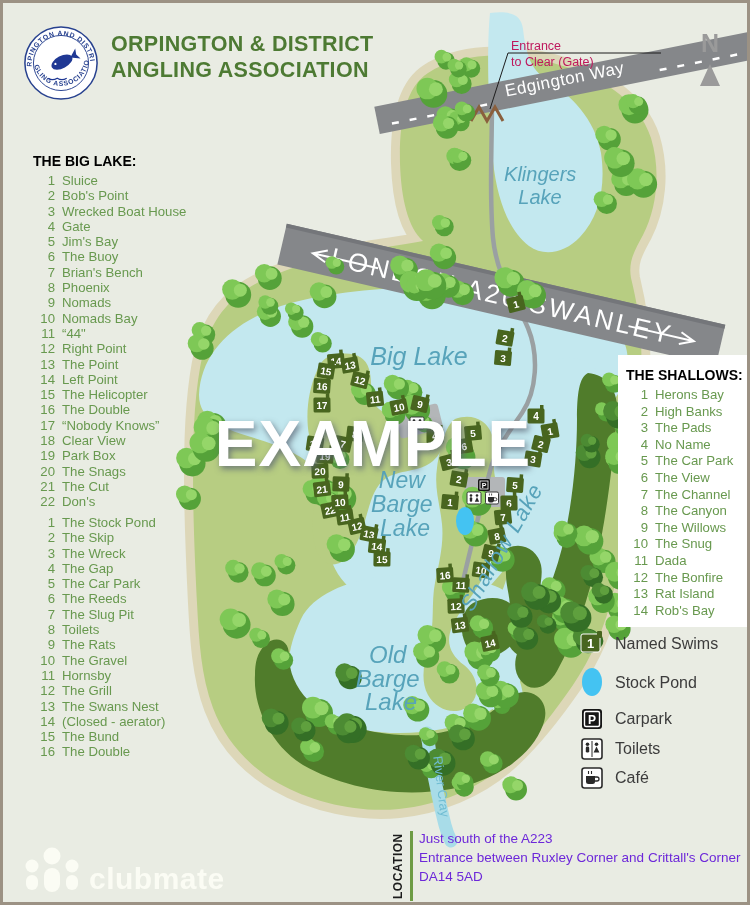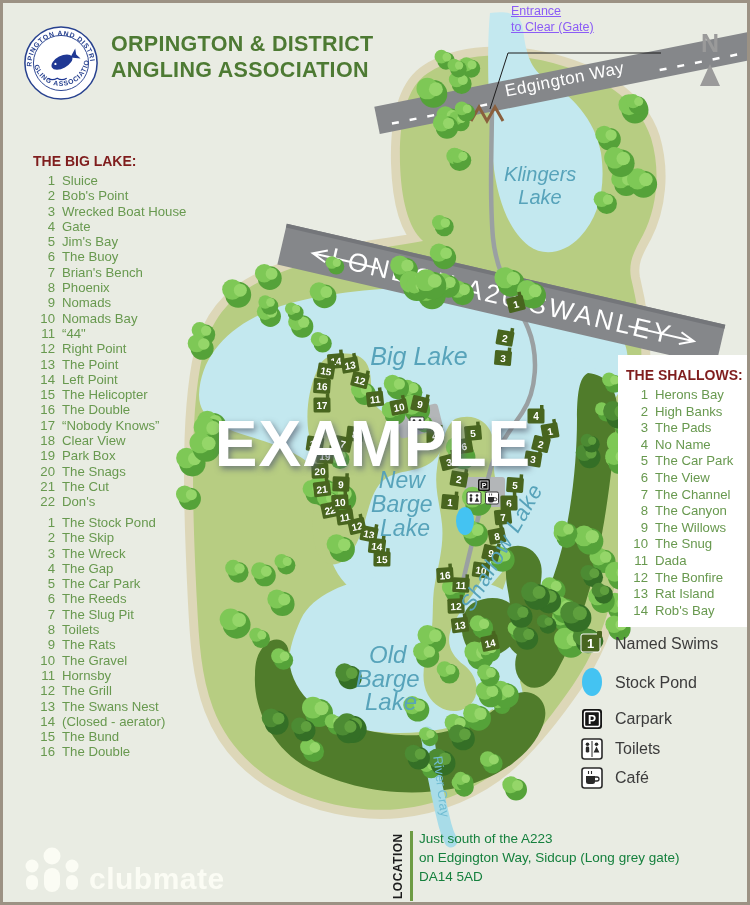--- a/index.html
+++ b/index.html
@@ -12,25 +12,25 @@
   .hdr{position:absolute;left:20px;top:22px;display:flex;gap:12px;align-items:flex-start;}
   .title{color:#4d7a33;font-weight:bold;font-size:21.5px;line-height:26px;letter-spacing:.3px;margin-top:6px;}
 
   
   .compass{position:absolute;left:692px;top:26px;width:30px;text-align:center;color:#9a9a9a;}
   .compass .n{font-size:25px;font-weight:bold;}
   .compass .tri{width:0;height:0;margin:6px auto 0;border-left:10px solid transparent;
                 border-right:10px solid transparent;border-bottom:22px solid #9a9a9a;}
 
   
-  .entrance{position:absolute;left:508px;top:0;font-size:12.5px;color:#8b5cf6;line-height:16px;text-decoration:underline;}
+  .entrance{position:absolute;left:508px;top:35px;font-size:12.5px;color:#be185d;line-height:16px;}
 
   
   .list{position:absolute;}
-  .list .hd{font-weight:bold;color:#7f1d1d;font-size:14px;margin-bottom:4px;}
+  .list .hd{font-weight:bold;color:#000000;font-size:14px;margin-bottom:4px;}
   .list .row{display:flex;color:#68994f;font-size:13.2px;line-height:15.3px;}
   .list .num{width:22px;text-align:right;margin-right:7px;flex:0 0 auto;}
   .list-big{left:30px;top:150px;width:190px;}
   .list-nb{left:30px;top:512px;width:190px;}
   .list-sh{left:615px;top:352px;width:152px;background:#fff;padding:12px 4px 8px 8px;box-sizing:border-box;}
   .list-sh .row{line-height:16.6px;}
 
   
   .legend{position:absolute;left:576px;top:622px;width:172px;}
   .lg-row{display:flex;align-items:center;gap:10px;color:#3c3c3c;font-size:16px;}
@@ -39,21 +39,21 @@
 
   
   .watermark{position:absolute;left:190px;top:404px;width:360px;text-align:center;
      font-size:64px;font-weight:bold;color:#fff;letter-spacing:1px;
      text-shadow:2px 3px 6px rgba(90,100,115,.8);}
 
   
   .loc-label{position:absolute;left:388px;top:828px;height:70px;writing-mode:vertical-rl;
      transform:rotate(180deg);font-size:12px;font-weight:bold;color:#1c1c1c;letter-spacing:.5px;text-align:center;}
   .loc-bar{position:absolute;left:407px;top:828px;width:2.5px;height:70px;background:#6d9c44;}
-  .loc-text{position:absolute;left:416px;top:826px;font-size:13.5px;color:#15803d;line-height:19px;}
+  .loc-text{position:absolute;left:416px;top:826px;font-size:13.5px;color:#6d28d9;line-height:19px;}
   .brand{position:absolute;left:16px;top:838px;}
 </style>
 </head>
 <body>
 
 <div class="page">
 
   <svg class="map" width="750" height="905" viewBox="0 0 750 905">
 
     <path fill="none" stroke="#ddd7b8" stroke-width="18" d="M 420,238 C 405,225 398,195 397,160 C 396,120 402,85 425,70 C 455,50 505,48 550,60 C 595,72 635,95 648,135 C 658,168 654,205 640,232 C 632,247 625,258 628,275 C 634,300 640,330 638,365 C 636,400 630,440 625,480 C 620,520 618,555 610,590 C 602,625 588,655 570,682 C 552,708 530,738 502,762 C 474,786 436,802 396,806 C 356,810 310,800 275,780 C 245,763 222,737 210,705 C 198,673 196,638 194,600 C 192,560 190,515 190,470 C 190,425 192,385 200,350 C 208,316 228,292 260,277 C 292,262 330,252 370,246 C 388,243 406,241 420,238 Z"></path>
@@ -1383,17 +1383,17 @@
         <rect x="25" y="27" width="16" height="24" rx="8"></rect>
       <circle cx="53" cy="25" r="6.5"></circle>
         <rect x="47" y="34" width="12" height="15" rx="6"></rect>
     </g>
     <text x="70" y="48" font-size="30" font-weight="bold" fill="#fbfcf4" letter-spacing=".5">clubmate</text>
   </svg>
   <div class="loc-label">LOCATION</div>
   <div class="loc-bar"></div>
   <div class="loc-text">
     <div>Just south of the A223</div>
-    <div>on Edgington Way, Sidcup (Long grey gate)</div>
+    <div>Entrance between Ruxley Corner and Crittall's Corner</div>
     <div>DA14 5AD</div>
   </div>
 
 </div>
 
 </body></html>

